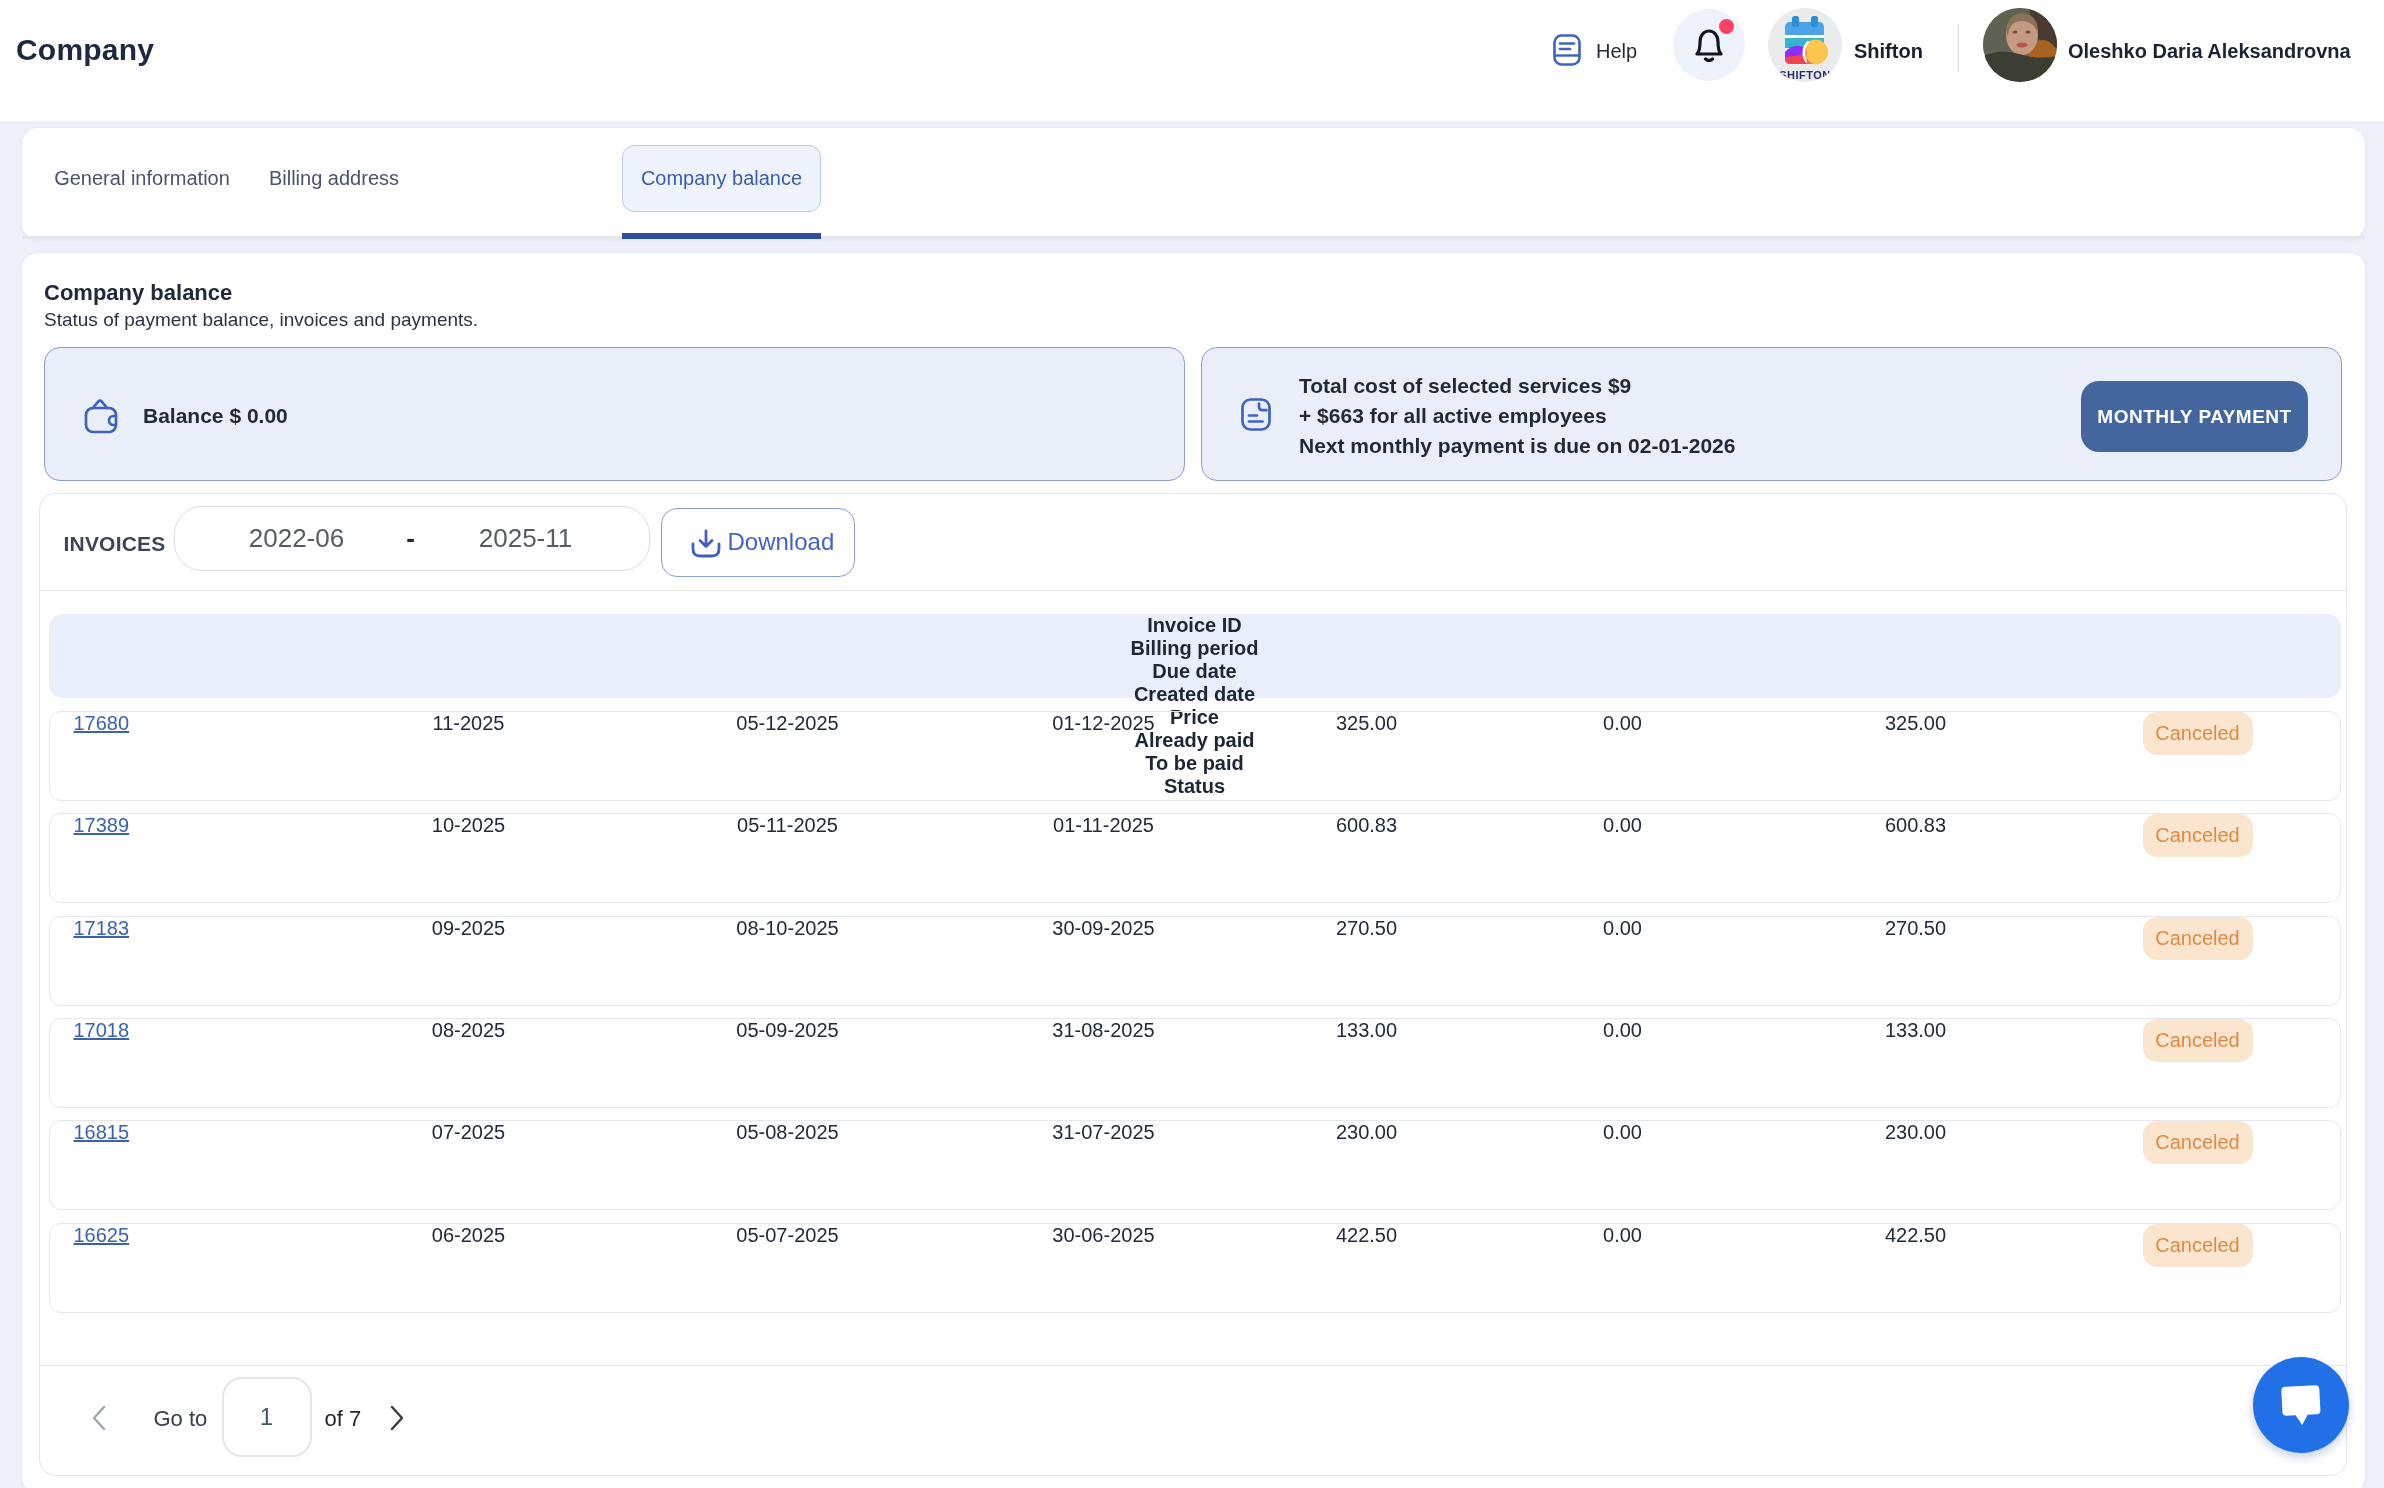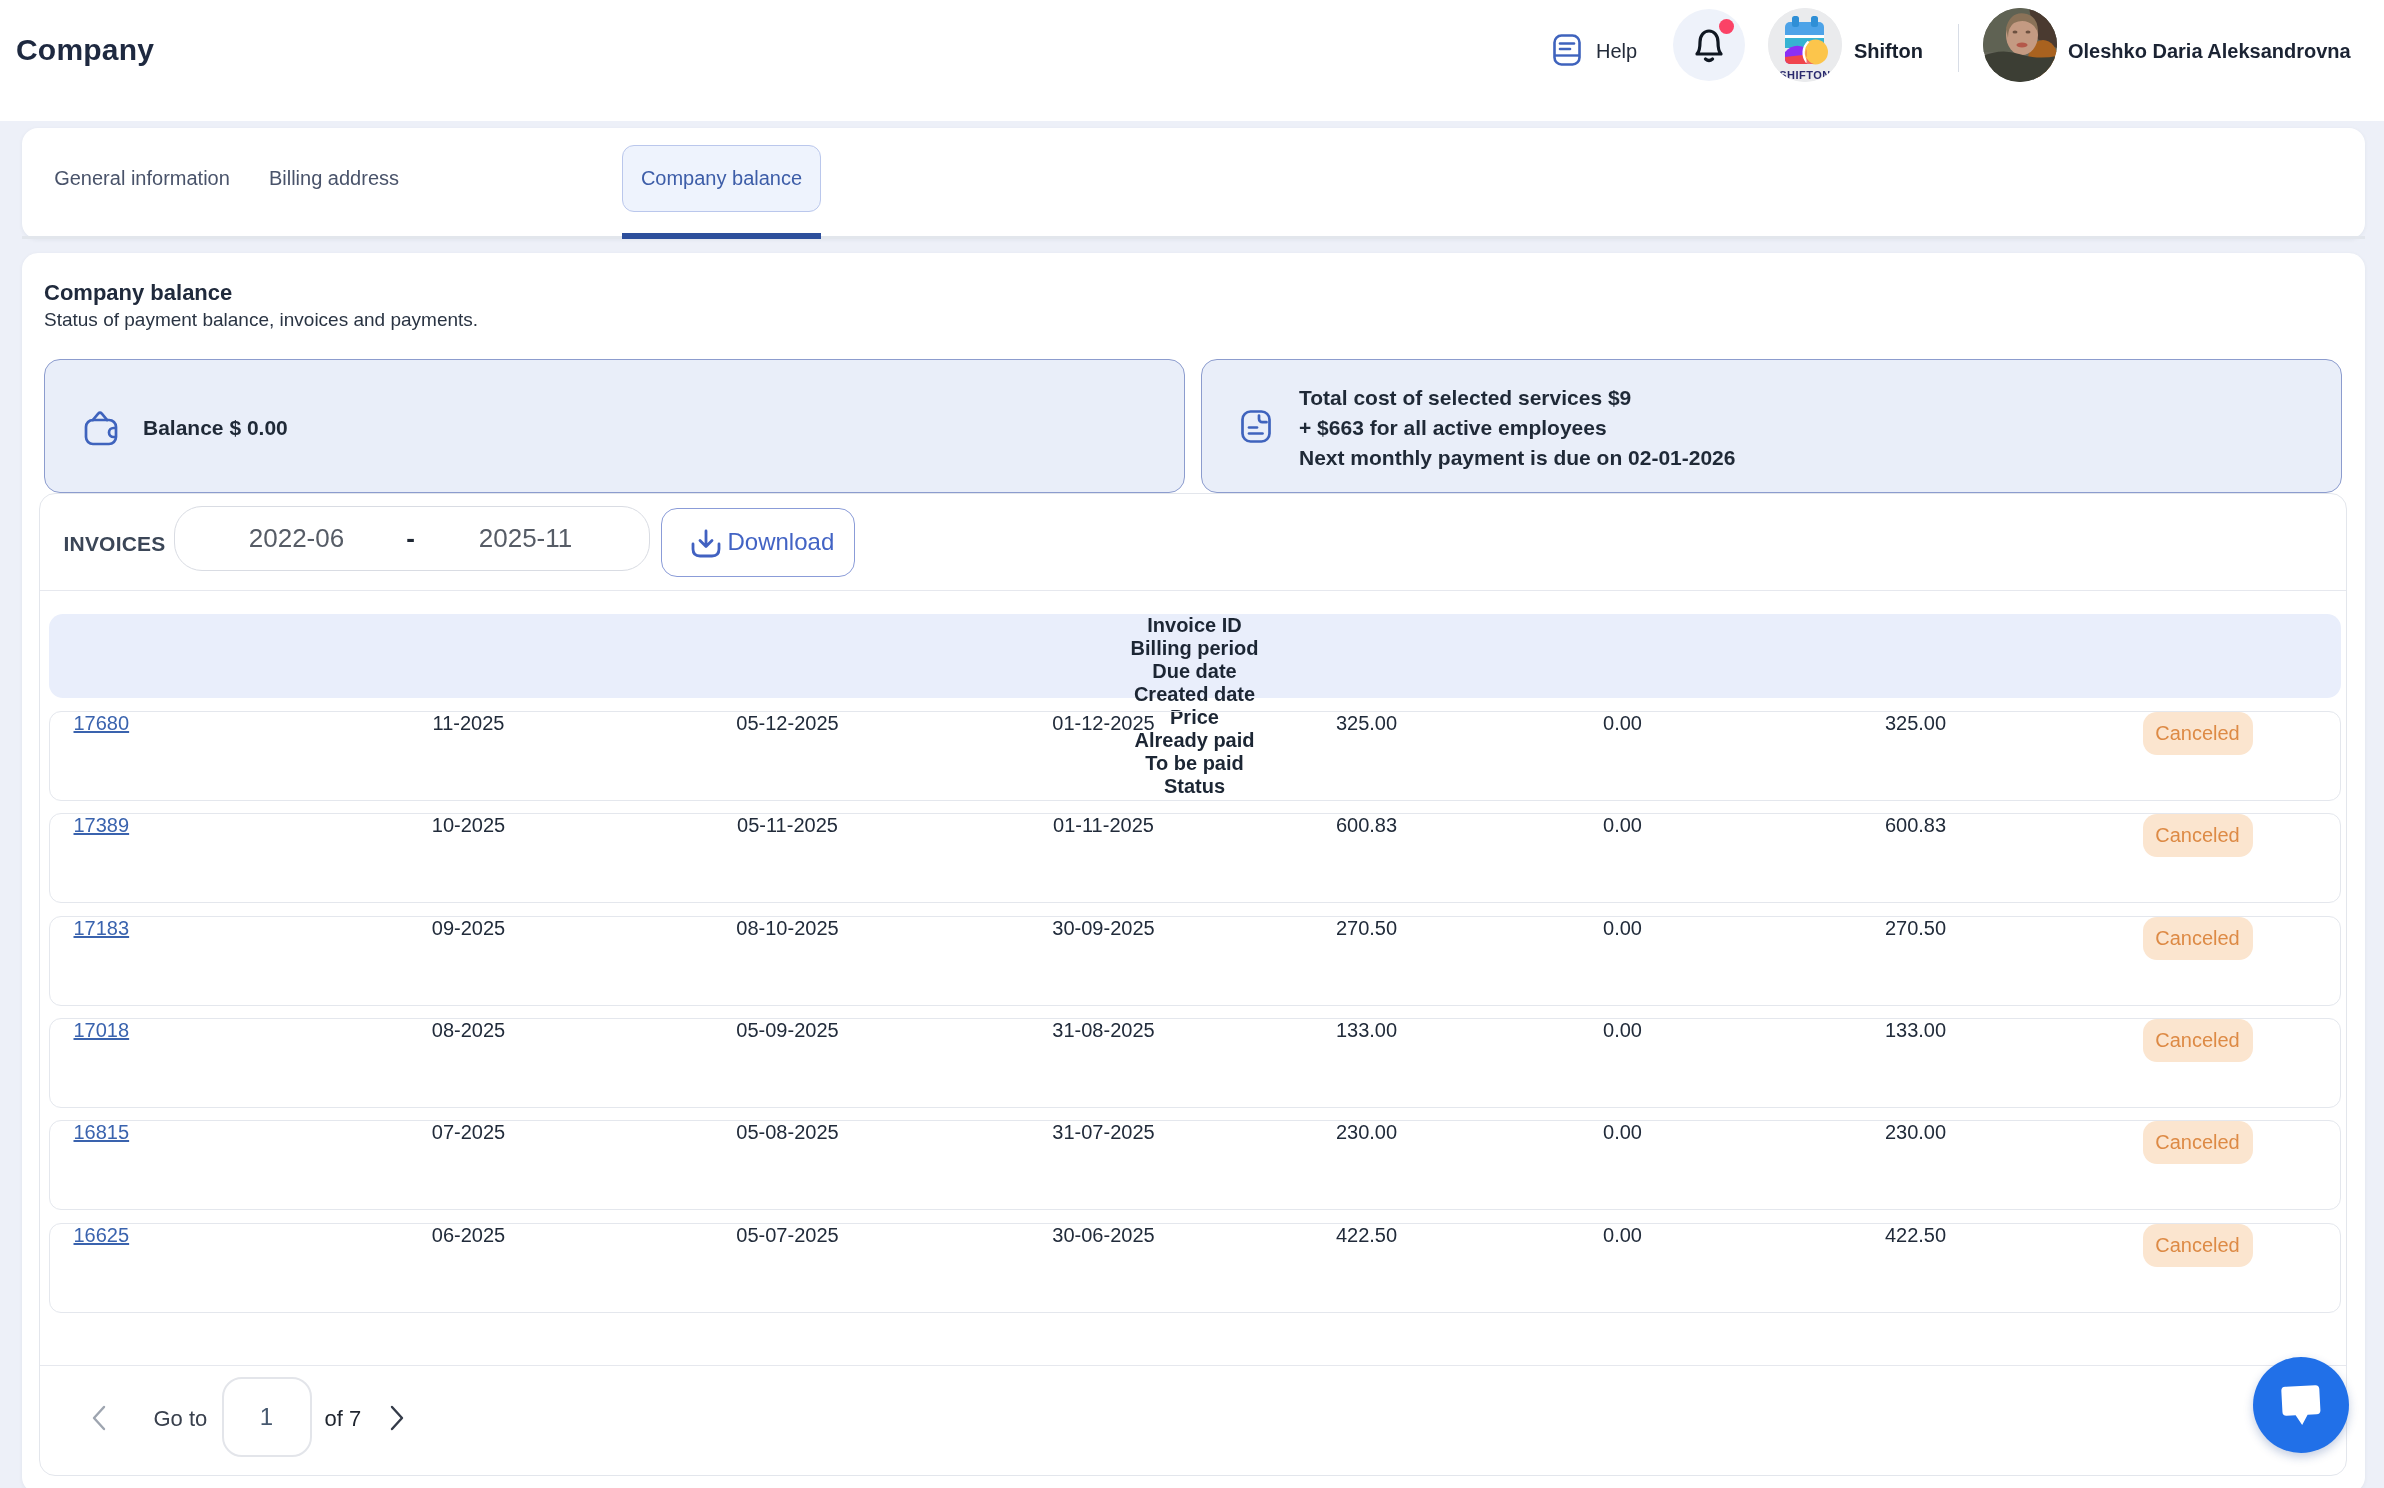--- a/index.html
+++ b/index.html
@@ -28,21 +28,21 @@
 #tab3 { left:415px; width:170px; }
 #tab-active { position:absolute; left:600px; top:17px; width:199px; height:67px; background:#eef3fd; border:1px solid #bac7ec; border-radius:12px; display:flex; align-items:center; justify-content:center; font-size:20px; color:#3d5da8; }
 #tab-underline { position:absolute; left:600px; bottom:0; width:199px; height:6px; background:#2d4f9c; z-index:2; }
 
 
 #main-card { position:absolute; left:22px; top:253px; width:2343px; height:1240px; background:#ffffff; border-radius:16px; box-shadow:0 1px 4px rgba(34,48,73,0.06); }
 #mc-title { position:absolute; left:22px; top:27px; line-height:25px; font-size:22px; font-weight:bold; color:#202a3c; }
 #mc-sub { position:absolute; left:22px; top:55px; line-height:23px; font-size:19px; color:#2a3443; }
 
 
-.bluepanel { position:absolute; top:106px; height:134px; background:#e9eef9; border:1px solid #8c9cce; border-radius:16px; }
+.bluepanel { position:absolute; top:94px; height:134px; background:#e9eef9; border:1px solid #8c9cce; border-radius:16px; }
 #panel-l { left:22px; width:1141px; }
 #panel-r { left:1179px; width:1141px; }
 #balance-txt { position:absolute; left:98px; top:56px; font-size:21px; font-weight:bold; color:#1f2937; }
 #panel-r-text { position:absolute; left:97px; top:23px; font-size:21px; font-weight:bold; color:#1f2937; line-height:30px; }
 #mp-btn { position:absolute; left:879px; top:33px; width:227px; height:71px; background:#44669f; border-radius:18px; color:#ffffff; font-size:19px; font-weight:bold; letter-spacing:0.5px; display:flex; align-items:center; justify-content:center; }
 
 
 #inner-card { position:absolute; left:16.5px; top:240px; width:2308px; height:983px; border:1.5px solid #e3e6ec; border-radius:16px; }
 #filter-row { position:absolute; left:0; top:0; width:100%; height:97px; border-bottom:1.5px solid #e6e8ee; }
 #inv-label { position:absolute; left:24px; top:38px; font-size:21px; font-weight:bold; color:#3b4657; letter-spacing:0.2px; }
@@ -163,20 +163,21 @@
   </div>
 
   <div class="bluepanel" id="panel-r">
     <svg class="abs" style="left:39px;top:50px" width="30" height="33" viewBox="0 0 30 33">
       <rect x="1.5" y="1.5" width="27" height="30" rx="8" fill="none" stroke="#3f63bd" stroke-width="2.7"></rect>
       <path d="M18 5.5 L18 9 A3.5 3.5 0 0 0 21.5 12.2 L25.5 12.2" fill="none" stroke="#3f63bd" stroke-width="2.7" stroke-linecap="round"></path>
       <line x1="8" y1="17.5" x2="16" y2="17.5" stroke="#3f63bd" stroke-width="2.7" stroke-linecap="round"></line>
       <line x1="8" y1="23.5" x2="21.5" y2="23.5" stroke="#3f63bd" stroke-width="2.7" stroke-linecap="round"></line>
     </svg>
     <div id="panel-r-text">Total cost of selected services $9<br>+ $663 for all active employees<br>Next monthly payment is due on 02-01-2026</div>
+    <div id="mp-btn">MONTHLY PAYMENT</div>
   </div>
 
   <div id="inner-card">
     <div id="filter-row">
       <div id="inv-label">INVOICES</div>
       <div id="date-box">
         <div class="d1">2022-06</div>
         <div class="dash">-</div>
         <div class="d2">2025-11</div>
       </div>

